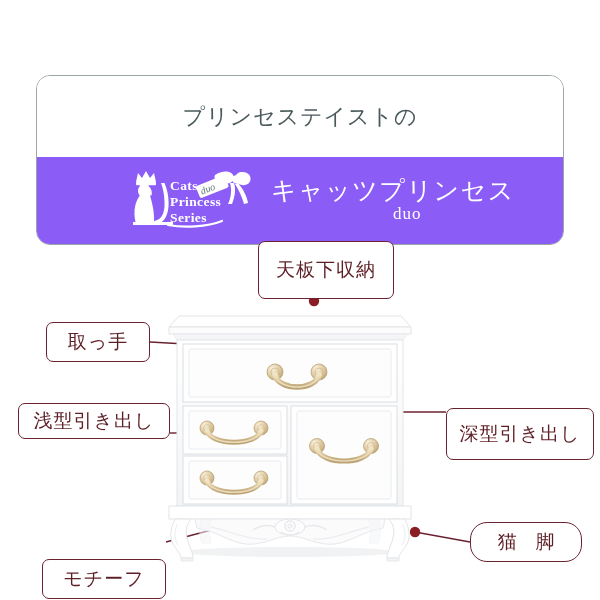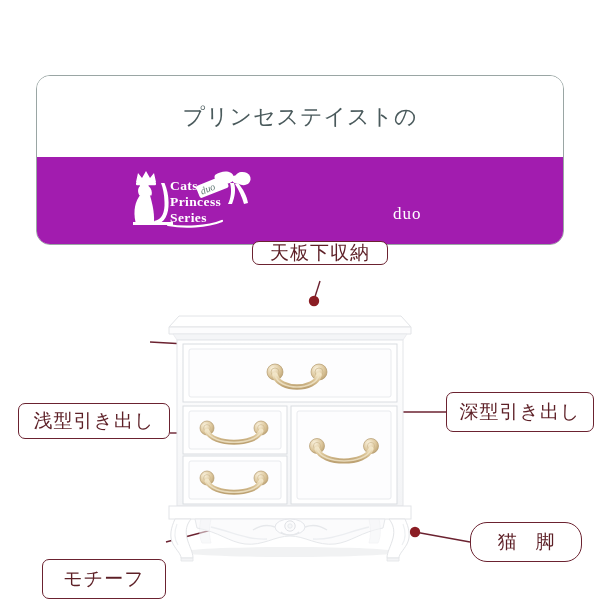--- a/index.html
+++ b/index.html
@@ -21,21 +21,21 @@
   }
   .header-top{
     height:81px;display:flex;flex-direction:column;
     align-items:center;justify-content:center;background:#fff;
   }
   .header-line{
     color:#4a5a5c;font-size:22px;line-height:30px;letter-spacing:1px;
     white-space:nowrap;font-family:"Liberation Serif","DejaVu Serif",serif;
   }
   .header-bottom{
-    height:87px;background:#a21caf;display:flex;align-items:center;
+    height:87px;background:#8b5cf6;display:flex;align-items:center;
     justify-content:center;gap:14px;text-align:center;
   }
 
   
   .logo-wrap{position:relative;width:128px;height:66px;flex:0 0 auto;}
   .logo-wrap svg{display:block;}
   .brand-block{position:relative;width:200px;height:62px;flex:0 0 auto;}
   .brand-main{
     position:absolute;left:0;top:4px;color:#ffffff;font-size:25px;
     letter-spacing:1.5px;white-space:nowrap;
@@ -48,24 +48,24 @@
 
   
   .callout{
     position:absolute;border:1.4px solid #6b2230;border-radius:7px;
     background:#ffffff;color:#5d1f26;
     display:flex;align-items:center;justify-content:center;
     font-size:19px;white-space:nowrap;box-sizing:border-box;
     font-family:"Liberation Serif","DejaVu Serif",serif;
     letter-spacing:1px;
   }
-  .c-top       {left:252px;top:241px;width:136px;height:24px;}
+  .c-top       {left:258px;top:241px;width:136px;height:58px;}
   .c-handle    {left:46px; top:322px;width:104px;height:40px;}
   .c-shallow   {left:18px; top:403px;width:152px;height:36px;font-family:Liberation Serif, serif;}
-  .c-deep      {left:446px;top:392px;width:148px;height:40px;}
+  .c-deep      {left:446px;top:408px;width:148px;height:52px;}
   .c-motif     {left:42px; top:522px;width:124px;height:40px;margin-top:37px;}
   .c-leg       {left:470px;top:522px;width:112px;height:40px;letter-spacing:7px;text-indent:7px;border-radius:17px;}
 
   
   #leaders{position:absolute;left:0;top:0;width:600px;height:600px;
            pointer-events:none;}
 
   
   #furniture{position:absolute;left:155px;top:296px;width:270px;height:270px;}
   #furniture svg{display:block;}
@@ -121,20 +121,21 @@
           </g>
 
           <g transform="rotate(-22 84 19)">
             <rect x="68" y="12" width="31" height="13" rx="2.5" fill="#ffffff"></rect>
             <text x="71" y="22" fill="#5d7470" font-family="'Liberation Serif','DejaVu Serif',serif" font-size="10" font-style="italic">duo</text>
           </g>
         </svg>
       </div>
 
       <div class="brand-block">
+        <div class="brand-main">キャッツプリンセス</div>
         <div class="brand-sub">duo</div>
       </div>
 
     </div>
   </div>
 
   <svg id="leaders">
     <g stroke="#6b2230" stroke-width="1.4" fill="none">
 
       <line x1="320" y1="281" x2="314" y2="300"></line>
@@ -289,20 +290,21 @@
 
       <g opacity="0.55">
         <path d="M46 223 C44 232 44 240 47 247 L56 247 C54 240 54 232 56 223 Z" fill="#f4f5f7" stroke="#e8eaed" stroke-width="0.8"></path>
         <path d="M224 223 C226 232 226 240 223 247 L214 247 C216 240 216 232 214 223 Z" fill="#f4f5f7" stroke="#e8eaed" stroke-width="0.8"></path>
       </g>
     </svg>
   </div>
 
   <div class="callout c-top">天板下収納</div>
 
+  <div class="callout c-handle">取っ手</div>
 
   <div class="callout c-shallow">浅型引き出し</div>
 
   <div class="callout c-deep">深型引き出し</div>
 
   <div class="callout c-motif">モチーフ</div>
 
   <div class="callout c-leg">猫 脚</div>
 
 </div>

